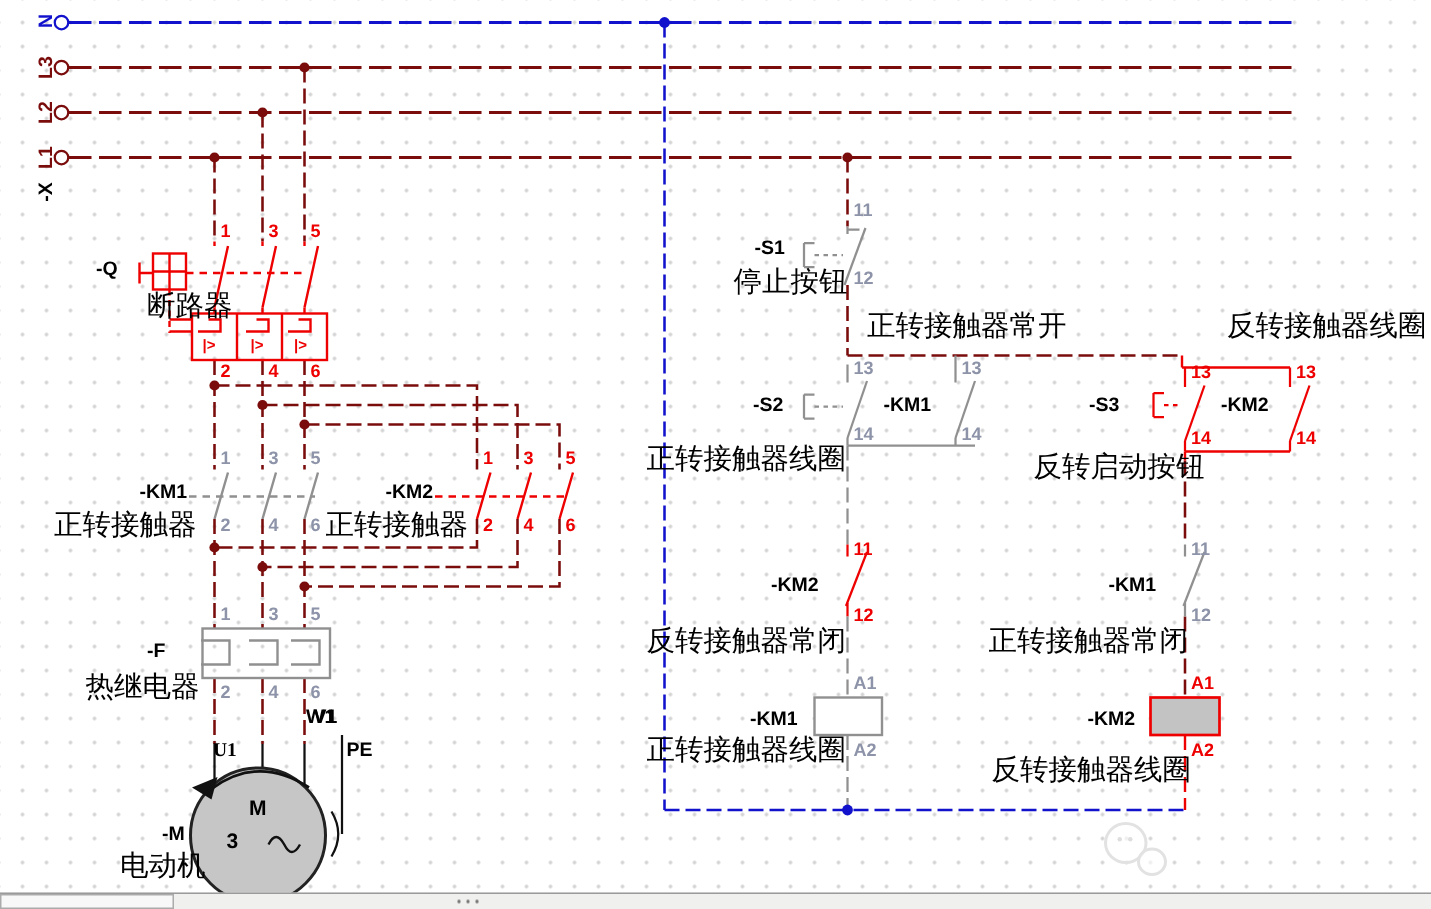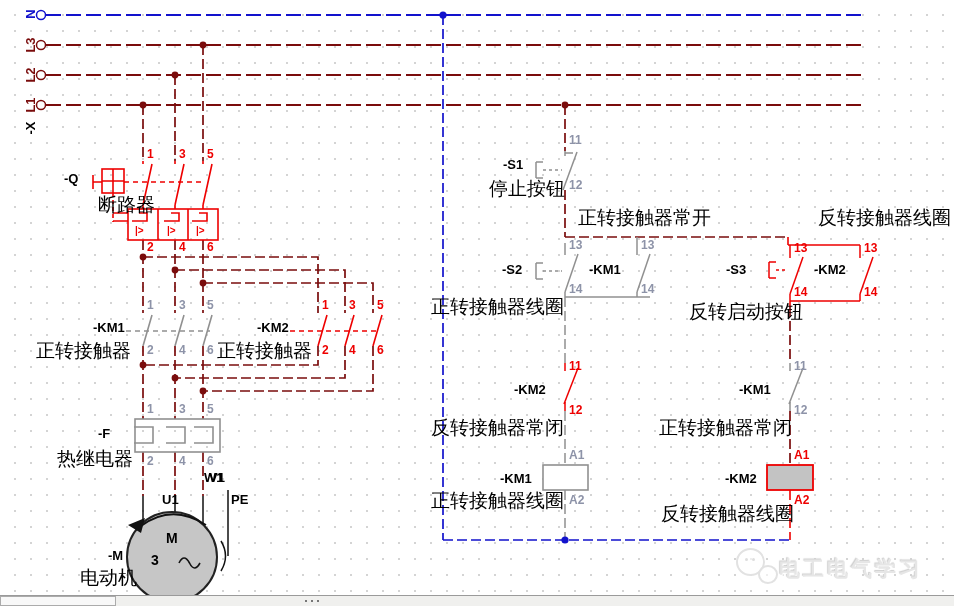--- a/index.html
+++ b/index.html
@@ -231,21 +231,21 @@
 
   <div class="lbl tag" style="left:98px;top:427px;">-F</div>
   <div class="lbl cn" style="left:57px;top:449px;">热继电器</div>
   <div class="lbl num gray" style="left:147px;top:403px;">1</div>
   <div class="lbl num gray" style="left:179px;top:403px;">3</div>
   <div class="lbl num gray" style="left:207px;top:403px;">5</div>
   <div class="lbl num gray" style="left:147px;top:455px;">2</div>
   <div class="lbl num gray" style="left:179px;top:455px;">4</div>
   <div class="lbl num gray" style="left:207px;top:455px;">6</div>
 
-  <div class="lbl tag" style="left:162px;top:493px;">U1</div>
+  <div class="lbl tag" style="left:142px;top:493px;font-family:Liberation Serif, serif;">U1</div>
   <div class="lbl tag" style="left:176px;top:471px;margin-left:33px;">V1</div>
   <div class="lbl tag" style="left:204px;top:471px;">W1</div>
   <div class="lbl tag" style="left:231px;top:493px;">PE</div>
   <div class="lbl tag" style="left:108px;top:549px;">-M</div>
   <div class="lbl cn" style="left:80px;top:568px;">电动机</div>
   <div class="lbl mlabel" style="left:166px;top:531px;">M</div>
   <div class="lbl mlabel" style="left:151px;top:553px;">3</div>
 
   <div class="lbl tag" style="left:503px;top:158px;">-S1</div>
   <div class="lbl cn" style="left:489px;top:179px;">停止按钮</div>
@@ -291,19 +291,18 @@
   <div class="lbl tag" style="left:725px;top:472px;">-KM2</div>
   <div class="lbl cn" style="left:661px;top:504px;">反转接触器线圈</div>
   <div class="lbl num red" style="left:794px;top:449px;">A1</div>
   <div class="lbl num red" style="left:794px;top:494px;">A2</div>
 
   <div class="wm-c1">
     <span class="wm-eye" style="left:7px;top:8px;"></span>
     <span class="wm-eye" style="left:14px;top:8px;"></span>
   </div>
   <div class="wm-c2"></div>
-  <div class="wm-text">电工电气学习</div>
 
   <div class="statusbar"></div>
   <div class="statusbox"></div>
   <div class="handle"></div>
 
 </div>
 
 </body></html>

